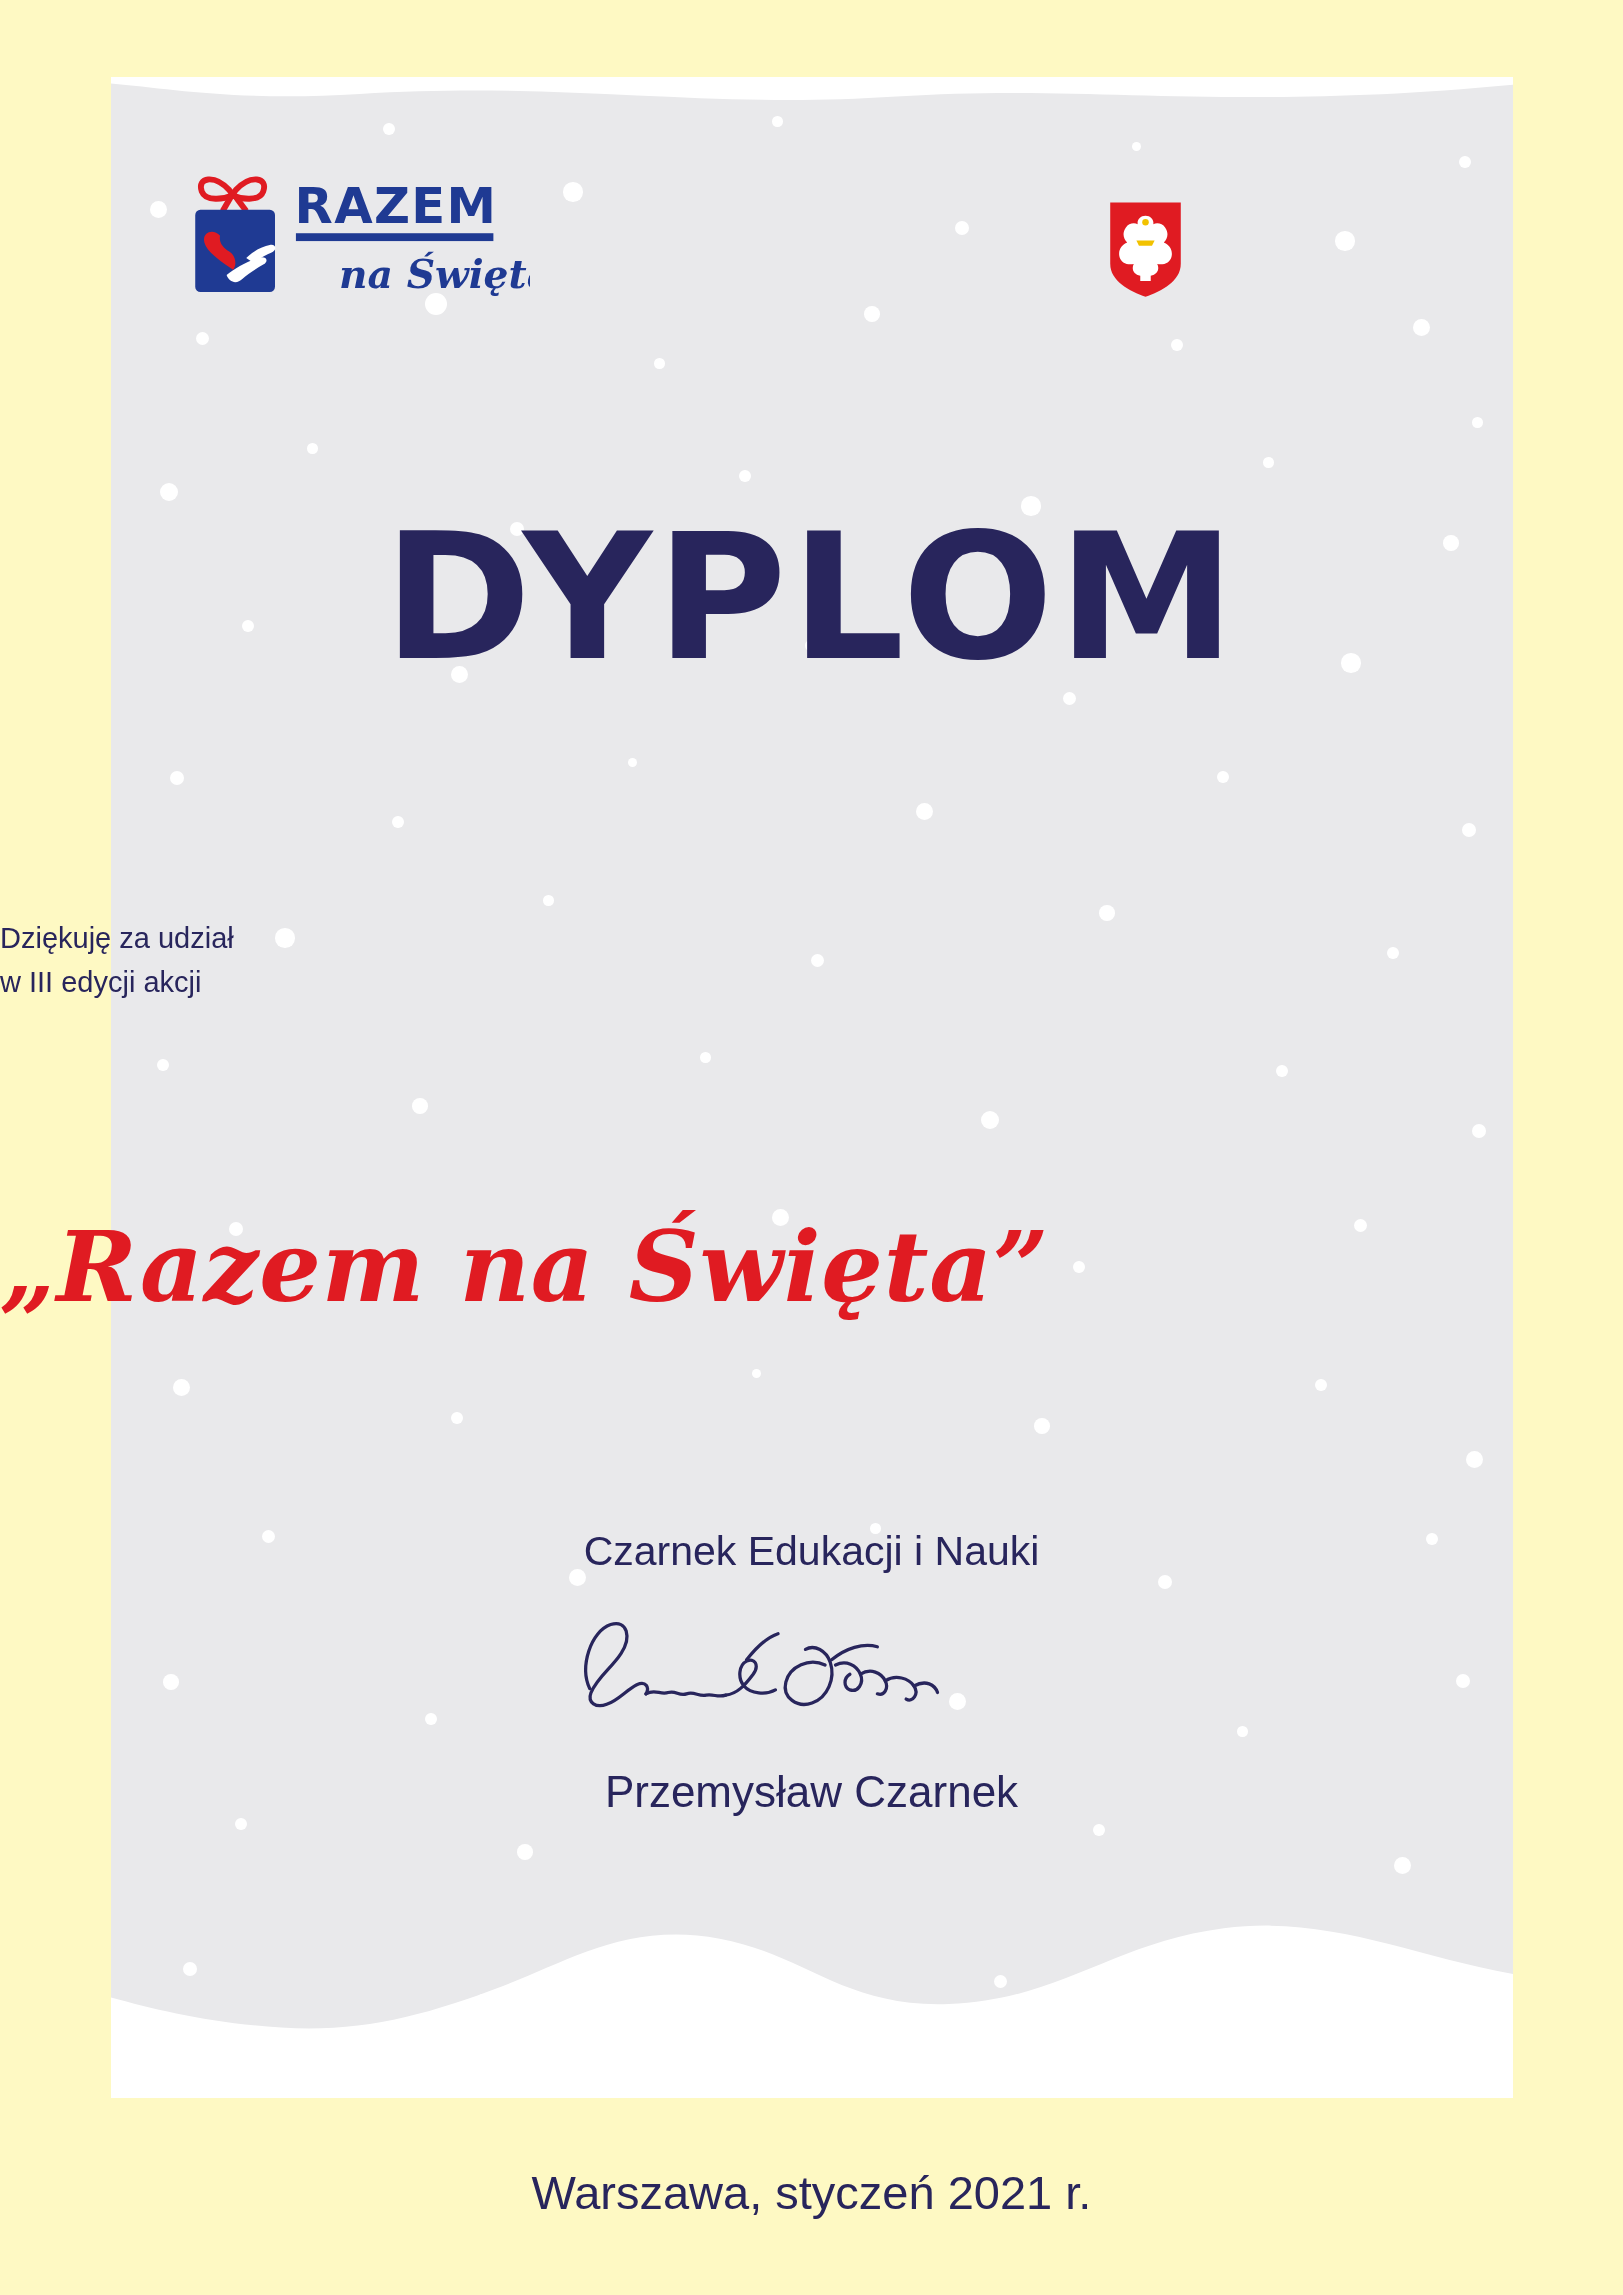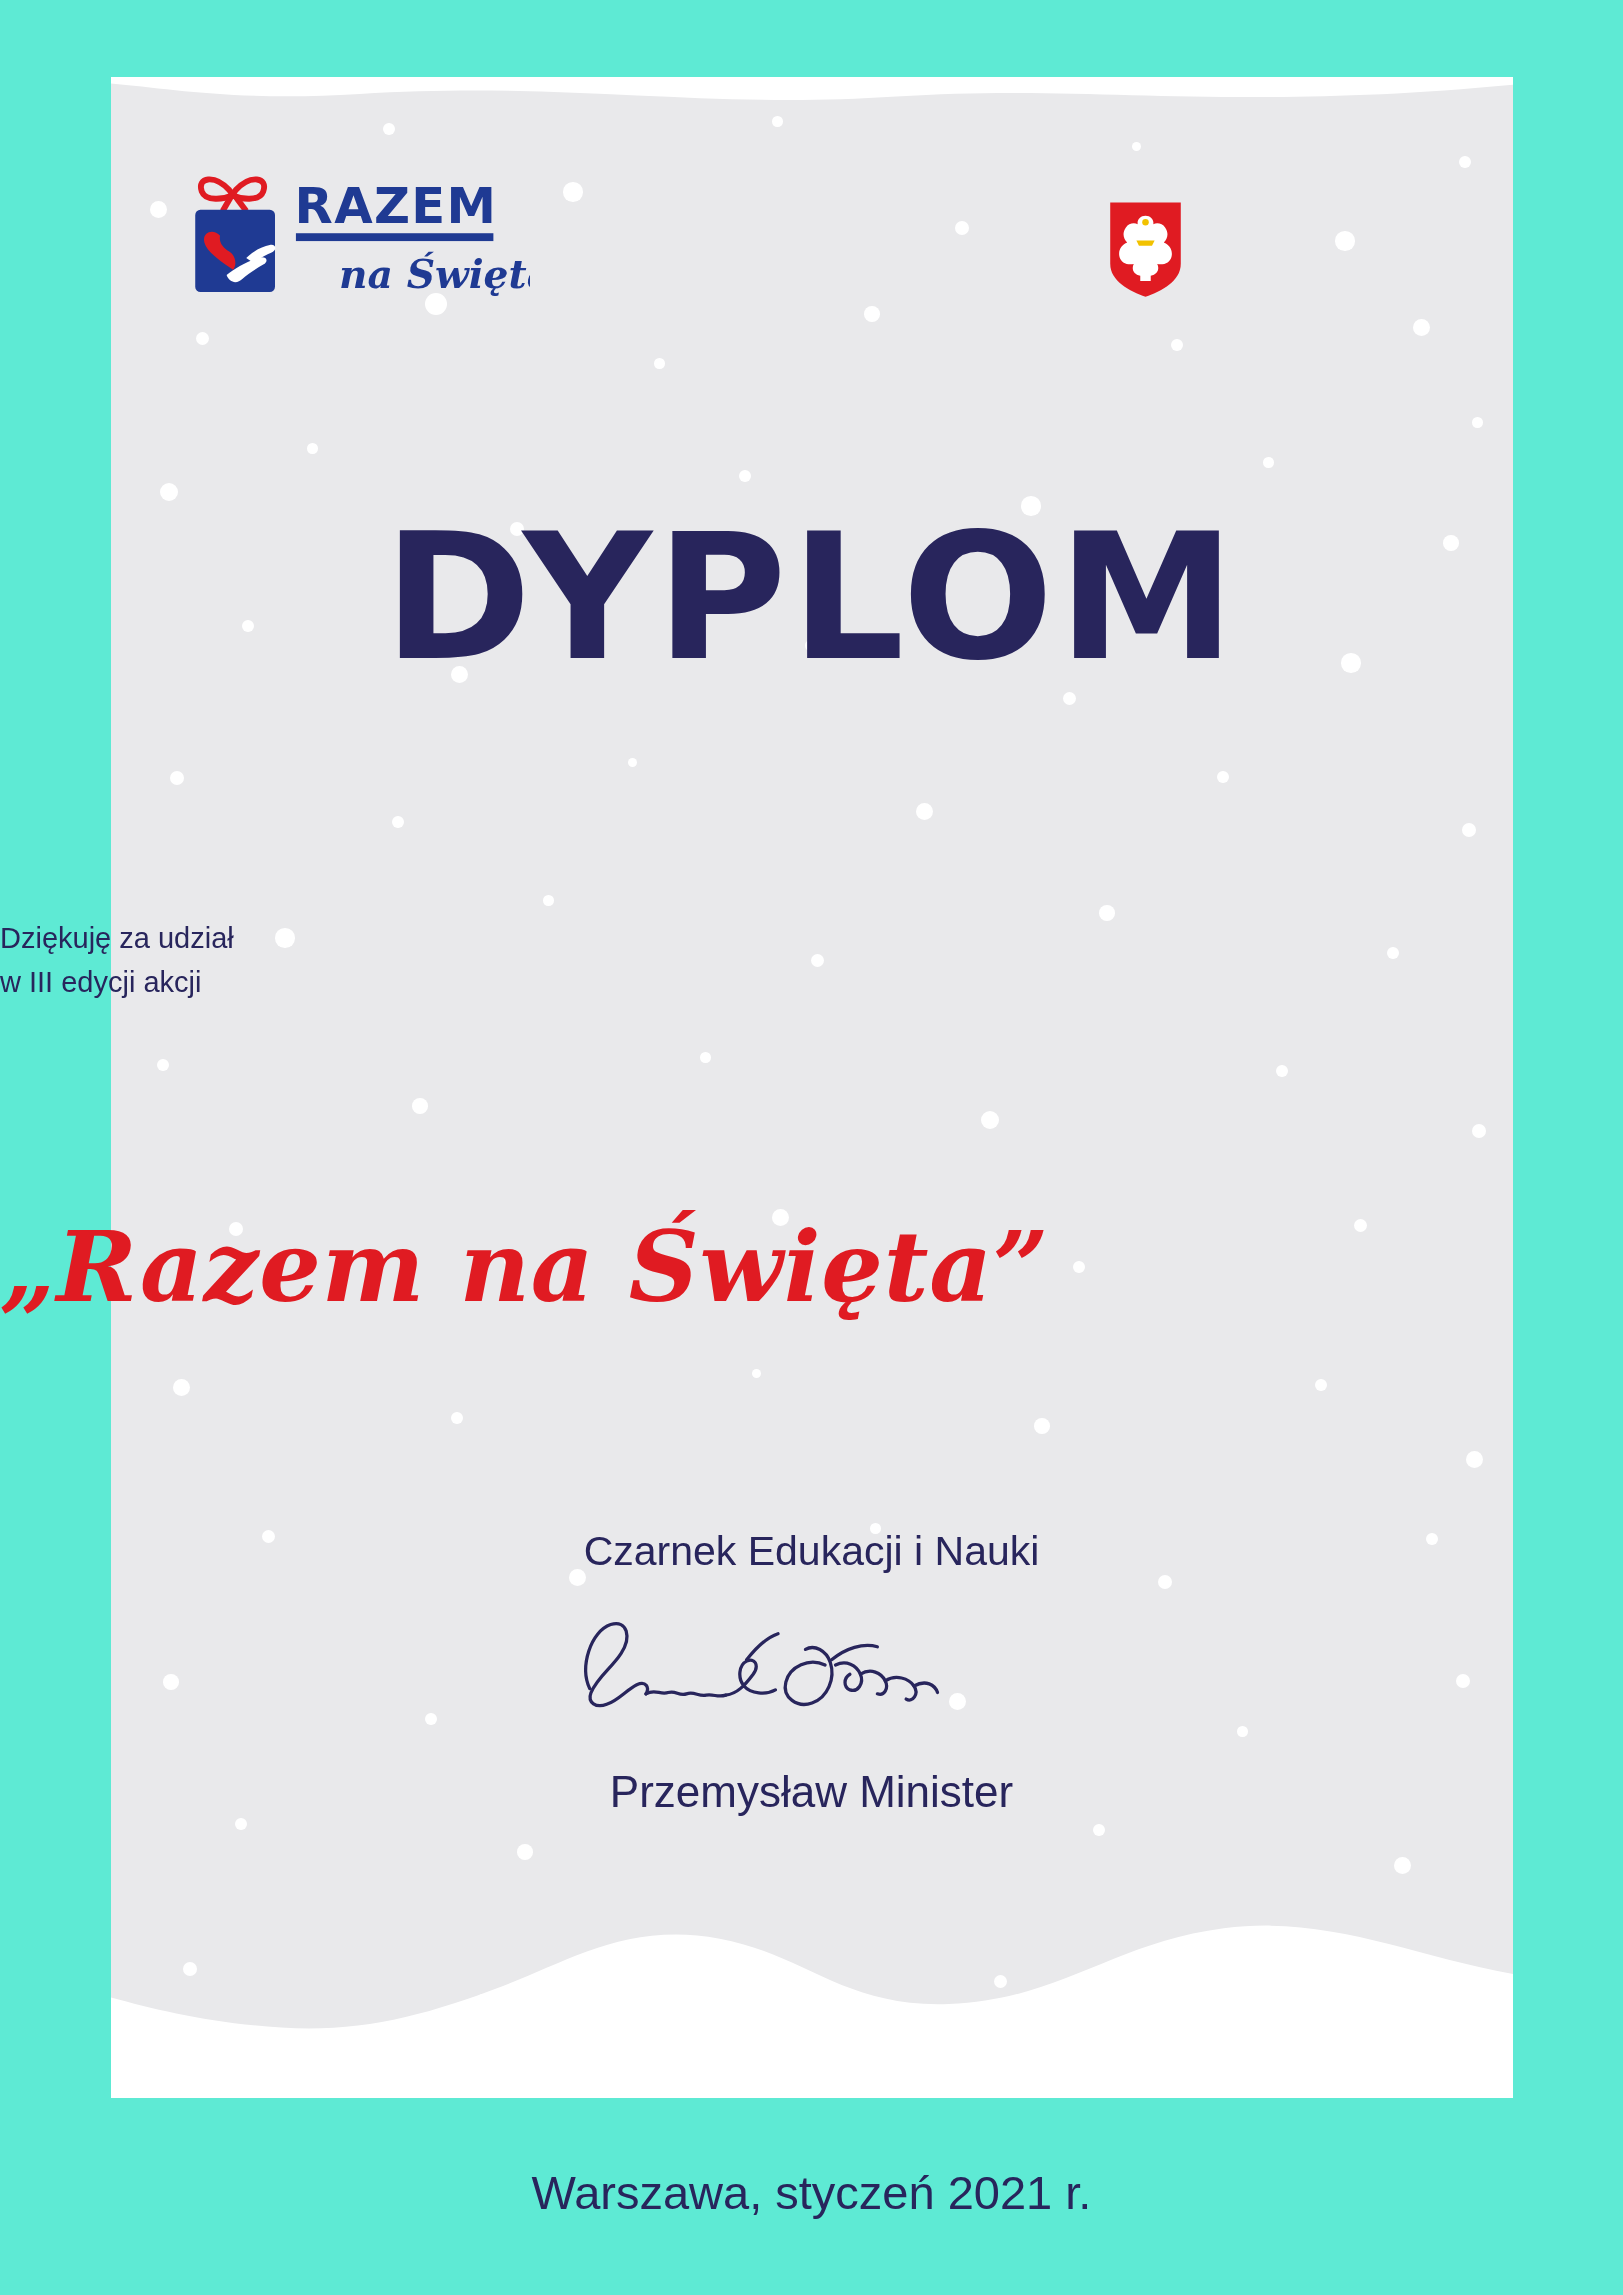--- a/index.html
+++ b/index.html
@@ -12,21 +12,21 @@
     height: 2295px;
     font-family: "Liberation Sans", sans-serif;
     position: relative;
     overflow: hidden;
   }
 
   
   .page {
     position: absolute;
     inset: 0;
-    background: #5eead4;
+    background: #fef9c3;
   }
 
   .panel {
     position: absolute;
     left: 111px;
     top: 77px;
     width: 1402px;
     height: 2021px;
     background: #e9e9eb;
     overflow: hidden;
@@ -358,18 +358,18 @@
         <path d="M436 104 C452 96 468 104 474 118 C480 132 470 146 458 142
                  C448 138 448 124 458 118"></path>
         <path d="M474 118 C490 108 506 116 512 128 C518 140 510 152 500 148"></path>
         <path d="M512 128 C528 118 548 124 556 136 C564 148 554 162 544 156"></path>
         <path d="M556 136 C574 126 588 134 592 146"></path>
         <path d="M430 96 C452 78 478 70 500 76"></path>
       </g>
     </svg>
   </div>
 
-  <div class="minister-name">Przemysław Minister</div>
+  <div class="minister-name">Przemysław Czarnek</div>
 
   <div class="place-date">Warszawa, styczeń 2021 r.</div>
 
 </div>
 
 
 </body></html>

